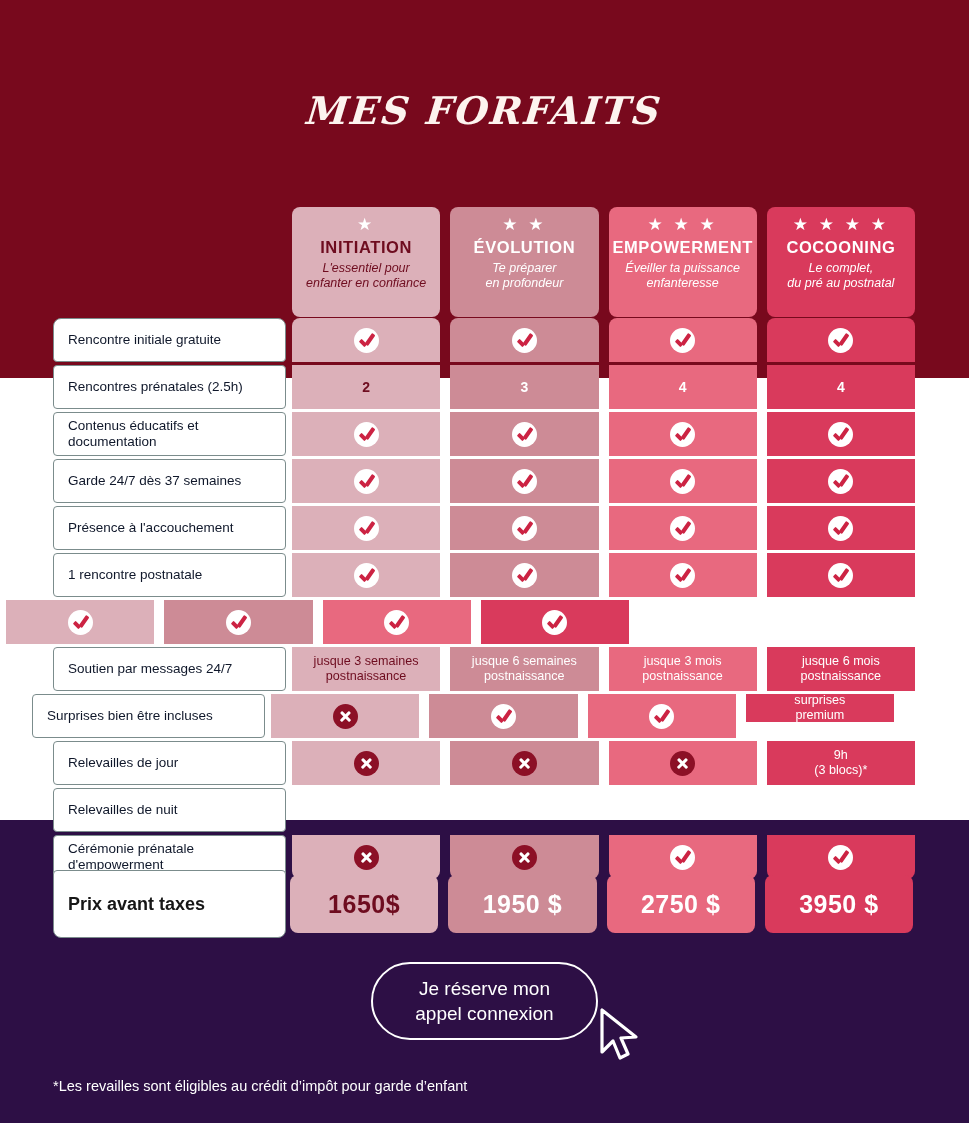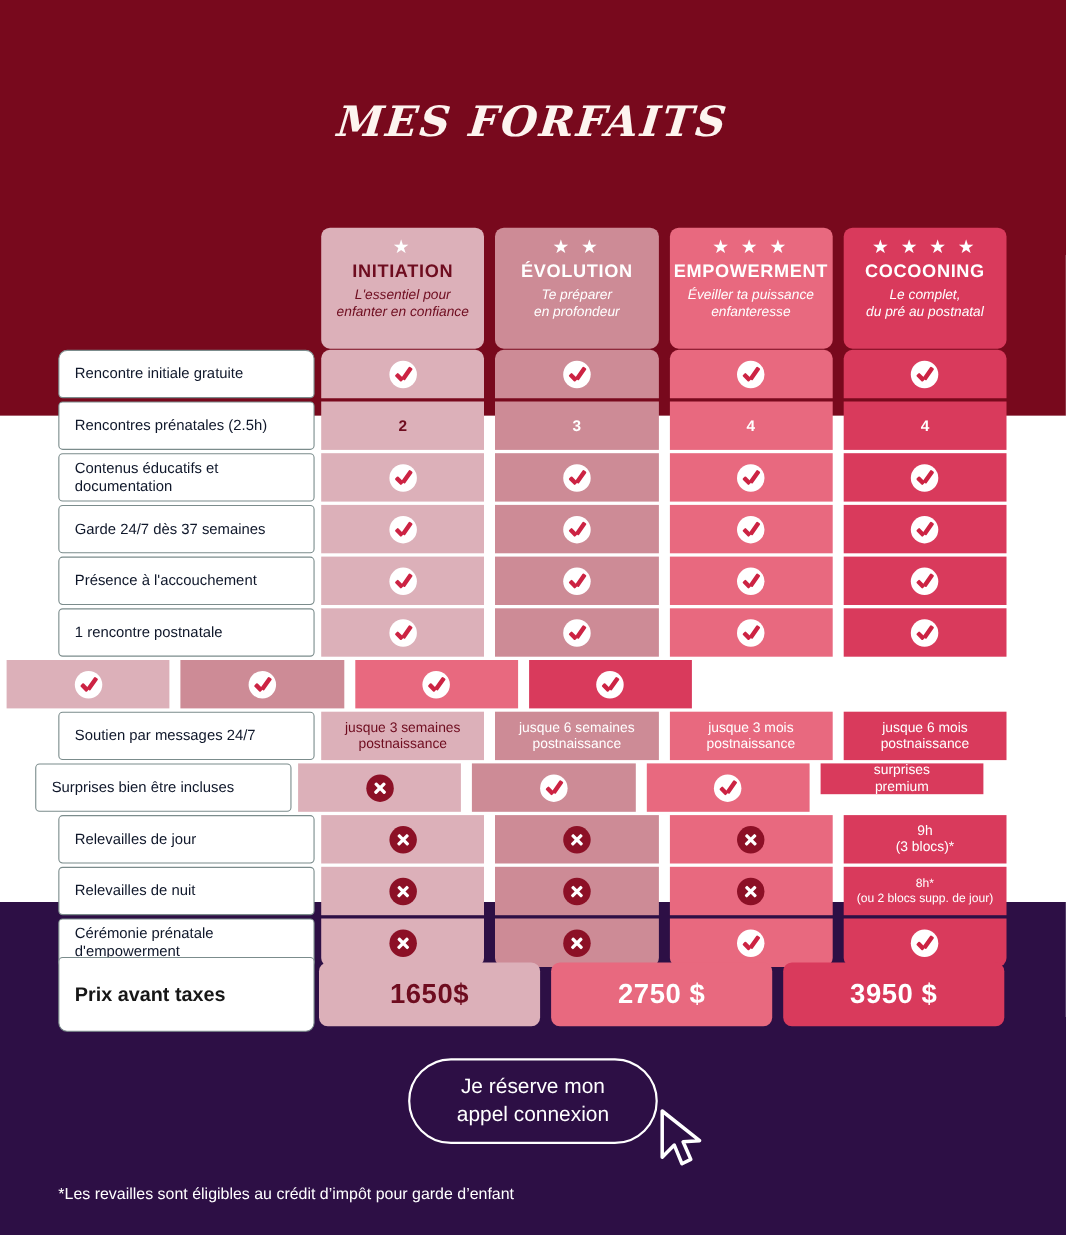--- a/index.html
+++ b/index.html
@@ -470,33 +470,20 @@
           <div class="cell v3" style="height: 44px;">
             <span class="badge cross"></span>
           </div>
           <div class="cell v4" style="height: 44px; white-space: pre-line;">9h
 (3 blocs)*</div>
         </div>
       </div>
       <div class="row">
         <div class="label-cell" style="height: 44px;">Relevailles de nuit</div>
         <div class="spacer"></div>
-        <div class="cells">
-          <div class="cell v1" style="height: 44px;">
-            <span class="badge cross"></span>
-          </div>
-          <div class="cell v2" style="height: 44px;">
-            <span class="badge cross"></span>
-          </div>
-          <div class="cell v3" style="height: 44px;">
-            <span class="badge cross"></span>
-          </div>
-          <div class="cell v4" style="height: 44px; white-space: pre-line; font-size: 11px; line-height: 14px;">8h*
-(ou 2 blocs supp. de jour)</div>
-        </div>
       </div>
       <div class="row last">
         <div class="label-cell" style="height: 44px;">Cérémonie prénatale d'empowerment</div>
         <div class="spacer"></div>
         <div class="cells">
           <div class="cell v1" style="height: 44px;">
             <span class="badge cross"></span>
           </div>
           <div class="cell v2" style="height: 44px;">
             <span class="badge cross"></span>
@@ -508,20 +495,21 @@
             <span class="badge check"></span>
           </div>
         </div>
       </div>
     </div>
 
   <div class="price-row">
     <div class="price-label">Prix avant taxes</div>
     <div class="price-cells" id="price-cells">
         <div class="price-cell p1">1650$</div>
+        <div class="price-cell p2">1950 $</div>
         <div class="price-cell p3">2750 $</div>
         <div class="price-cell p4">3950 $</div>
       </div>
   </div>
 
   <div class="cta-wrap">
     <div class="cta">
       <div>Je réserve mon</div>
       <div>appel connexion</div>
       <svg class="cursor-icon" viewBox="0 0 48 60">

